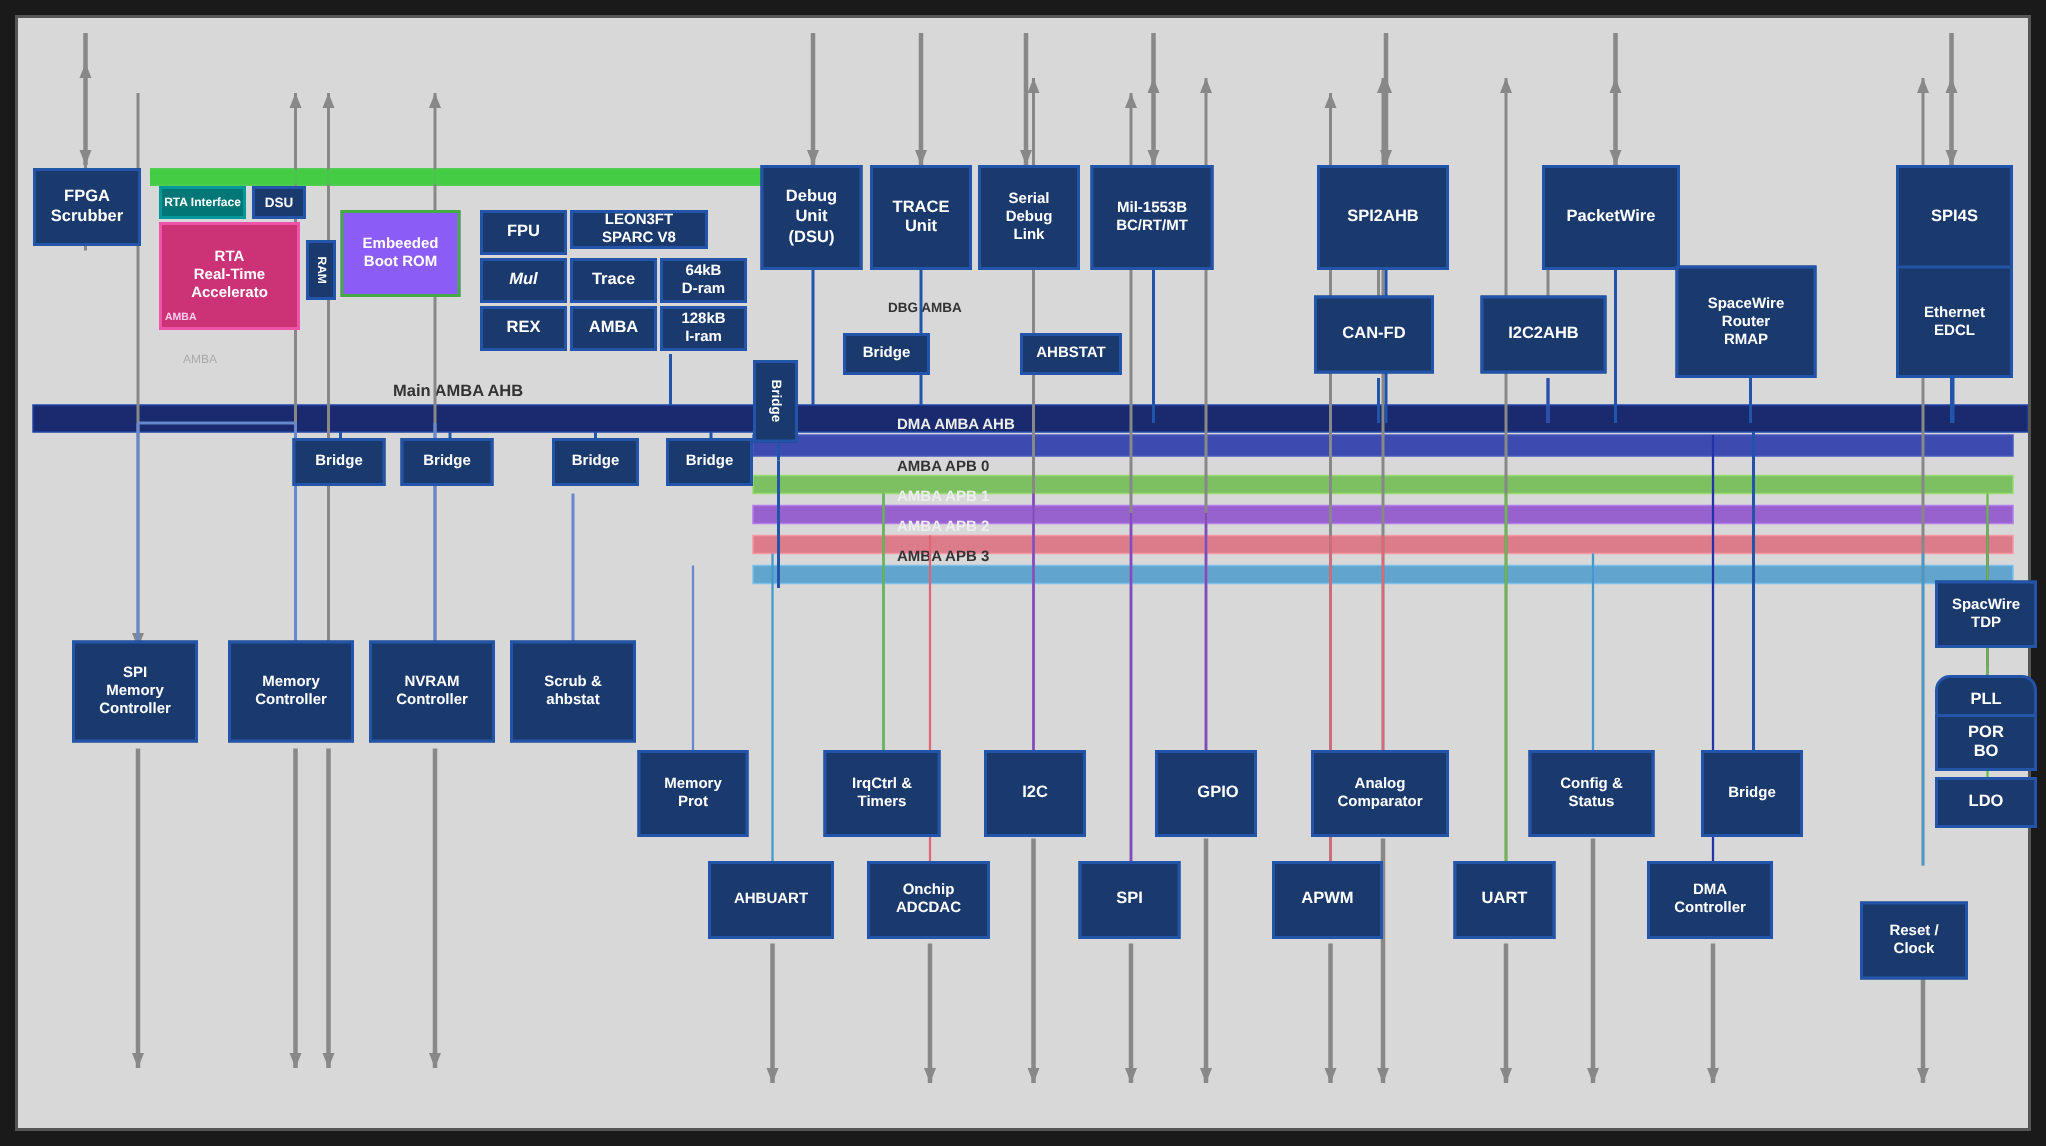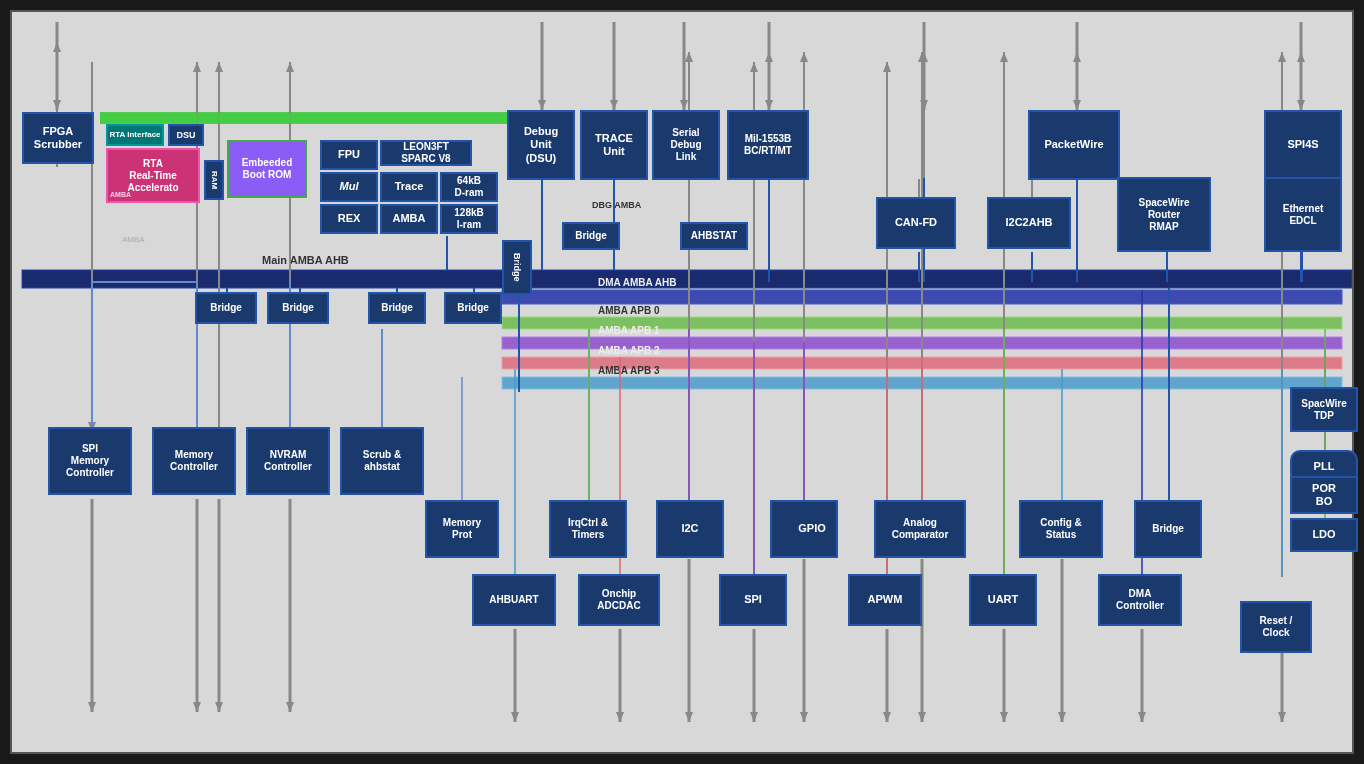--- a/index.html
+++ b/index.html
@@ -278,21 +278,21 @@
   </div>
 
   <div class="block block-teal" style="left:94px;top:112px;width:58px;height:22px;font-size:8px;">
     RTA Interface
   </div>
 
   <div class="block" style="left:156px;top:112px;width:36px;height:22px;font-size:9px;">
     DSU
   </div>
 
-  <div class="block block-pink" style="left:94px;top:136px;width:94px;height:55px;font-size:10px;">
+  <div class="block block-pink" style="left:94px;top:136px;width:94px;height:72px;font-size:10px;">
     RTA<br>Real-Time<br>Accelerato
     <div style="position:absolute;bottom:2px;left:2px;font-size:7px;color:#ffccee;">AMBA</div>
   </div>
 
   <div class="block" style="left:192px;top:148px;width:20px;height:40px;font-size:8px;writing-mode:vertical-lr;text-orientation:mixed;">
     RAM
   </div>
 
   <div class="block block-green" style="left:215px;top:128px;width:80px;height:58px;font-size:10px;">
     Embeeded<br>Boot ROM
@@ -339,20 +339,23 @@
   </div>
 
   <div class="block" style="left:640px;top:98px;width:68px;height:70px;font-size:10px;">
     Serial<br>Debug<br>Link
   </div>
 
   <div class="block" style="left:715px;top:98px;width:82px;height:70px;font-size:10px;">
     Mil-1553B<br>BC/RT/MT
   </div>
 
+  <div class="block" style="left:866px;top:98px;width:88px;height:70px;font-size:11px;">
+    SPI2AHB
+  </div>
 
   <div class="block" style="left:1016px;top:98px;width:92px;height:70px;font-size:11px;">
     PacketWire
   </div>
 
   <div class="block" style="left:1252px;top:98px;width:78px;height:70px;font-size:11px;">
     SPI4S
   </div>
 
   <div class="block" style="left:550px;top:210px;width:58px;height:28px;font-size:10px;">

